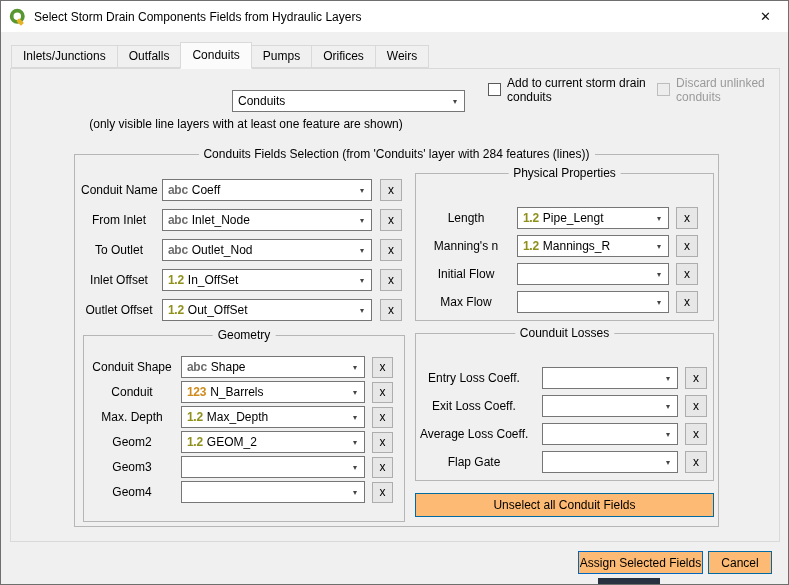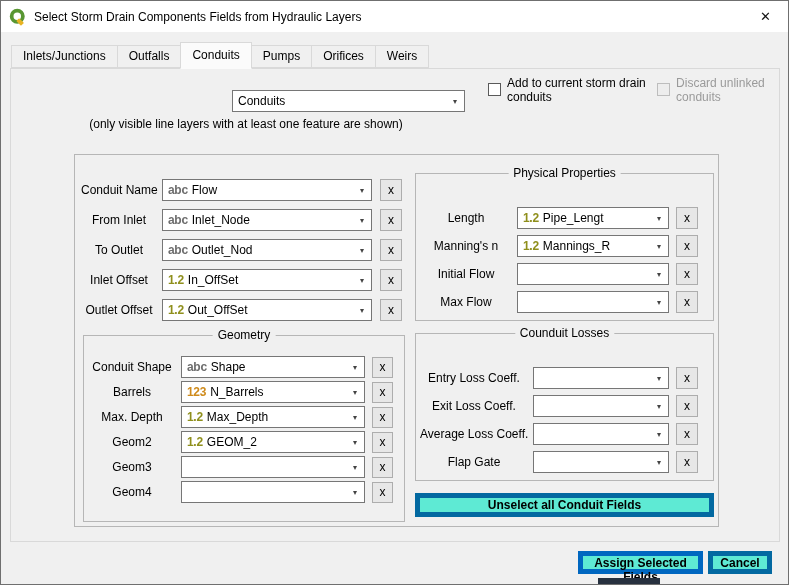--- a/index.html
+++ b/index.html
@@ -57,25 +57,25 @@
   .geo-fields .field-label {width:88px; margin-right:5px;}
   .geo-fields .field-combo {width:184px;}
   .geo-fields .clear-btn {margin-left:7px; width:21px; height:21px;}
   .phys-fields {top:33px; left:4px;}
   .phys-fields .field-row {margin-bottom:6px;}
   .phys-fields .field-label {width:92px; margin-right:5px;}
   .phys-fields .field-combo {width:152px;}
   .phys-fields .clear-btn {margin-left:7px;}
   .loss-fields {top:33px; left:4px;}
   .loss-fields .field-row {margin-bottom:6px;}
-  .loss-fields .field-label {width:108px; margin-right:5px;}
+  .loss-fields .field-label {width:108px; margin-right:14px;}
   .loss-fields .field-combo {width:136px;}
   .loss-fields .clear-btn {margin-left:7px;}
   
-  .pushbtn {background:#5eead4; border:5px solid #0369a1; font-family:inherit; font-size:12px; color:#000; padding:0;font-weight:bold;}
+  .pushbtn {background:#fdba74; border:1px solid #0369a1; font-family:inherit; font-size:12px; color:#000; padding:0;}
   .unselect-btn {position:absolute; top:338px; left:340px; width:299px; height:24px;}
   .assign-btn {position:absolute; left:577px; top:550px; width:125px; height:23px; border-color:#0067c0;}
   .cancel-btn {position:absolute; left:707px; top:550px; width:64px; height:23px;}
   .bottom-sliver {position:absolute; left:597px; top:577px; width:62px; height:8px; background:#27313f;}
 </style>
 </head>
 <body>
 
 <div class="window">
 
@@ -132,28 +132,29 @@
           <span class="checkbox-label">Add to current storm drain conduits</span>
         </div>
 
         <div class="checkbox-row disabled">
           <span class="checkbox-box"></span>
           <span class="checkbox-label">Discard unlinked conduits</span>
         </div>
       </div>
 
     <div class="groupbox outer-group">
+      <span class="group-title">Conduits Fields Selection (from 'Conduits' layer with 284 features (lines))</span>
 
       <div class="fields left-fields">
 
           <div class="field-row">
             <span class="field-label">Conduit Name</span>
             <div class="combo field-combo">
               <span class="type-badge type-str">abc</span>
-              <span class="combo-value">Flow</span>
+              <span class="combo-value">Coeff</span>
               <span class="combo-arrow">▾</span>
             </div>
             <button class="clear-btn">x</button>
           </div>
 
           <div class="field-row">
             <span class="field-label">From Inlet</span>
             <div class="combo field-combo">
               <span class="type-badge type-str">abc</span>
               <span class="combo-value">Inlet_Node</span>
@@ -201,21 +202,21 @@
               <span class="field-label">Conduit Shape</span>
               <div class="combo field-combo">
                 <span class="type-badge type-str">abc</span>
                 <span class="combo-value">Shape</span>
                 <span class="combo-arrow">▾</span>
               </div>
               <button class="clear-btn">x</button>
             </div>
 
             <div class="field-row">
-              <span class="field-label">Barrels</span>
+              <span class="field-label">Conduit</span>
               <div class="combo field-combo">
                 <span class="type-badge type-int">123</span>
                 <span class="combo-value">N_Barrels</span>
                 <span class="combo-arrow">▾</span>
               </div>
               <button class="clear-btn">x</button>
             </div>
 
             <div class="field-row">
               <span class="field-label">Max. Depth</span>

